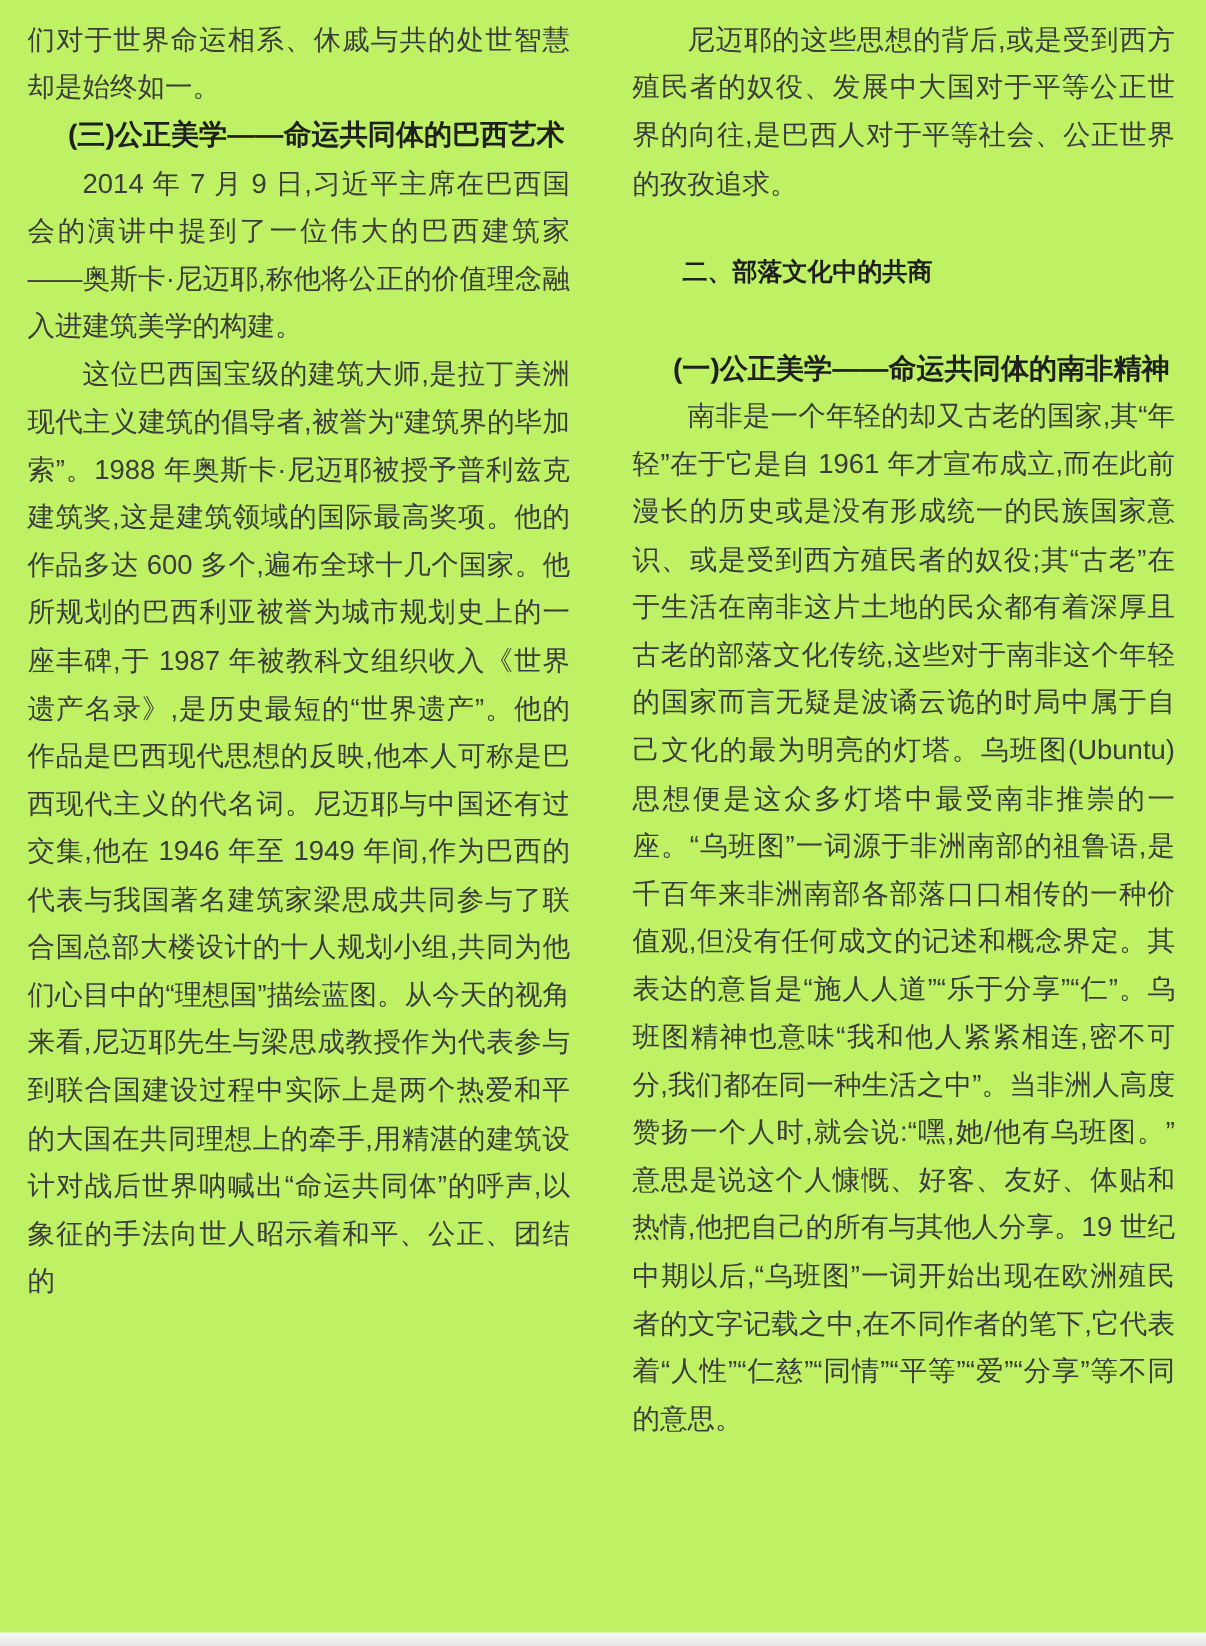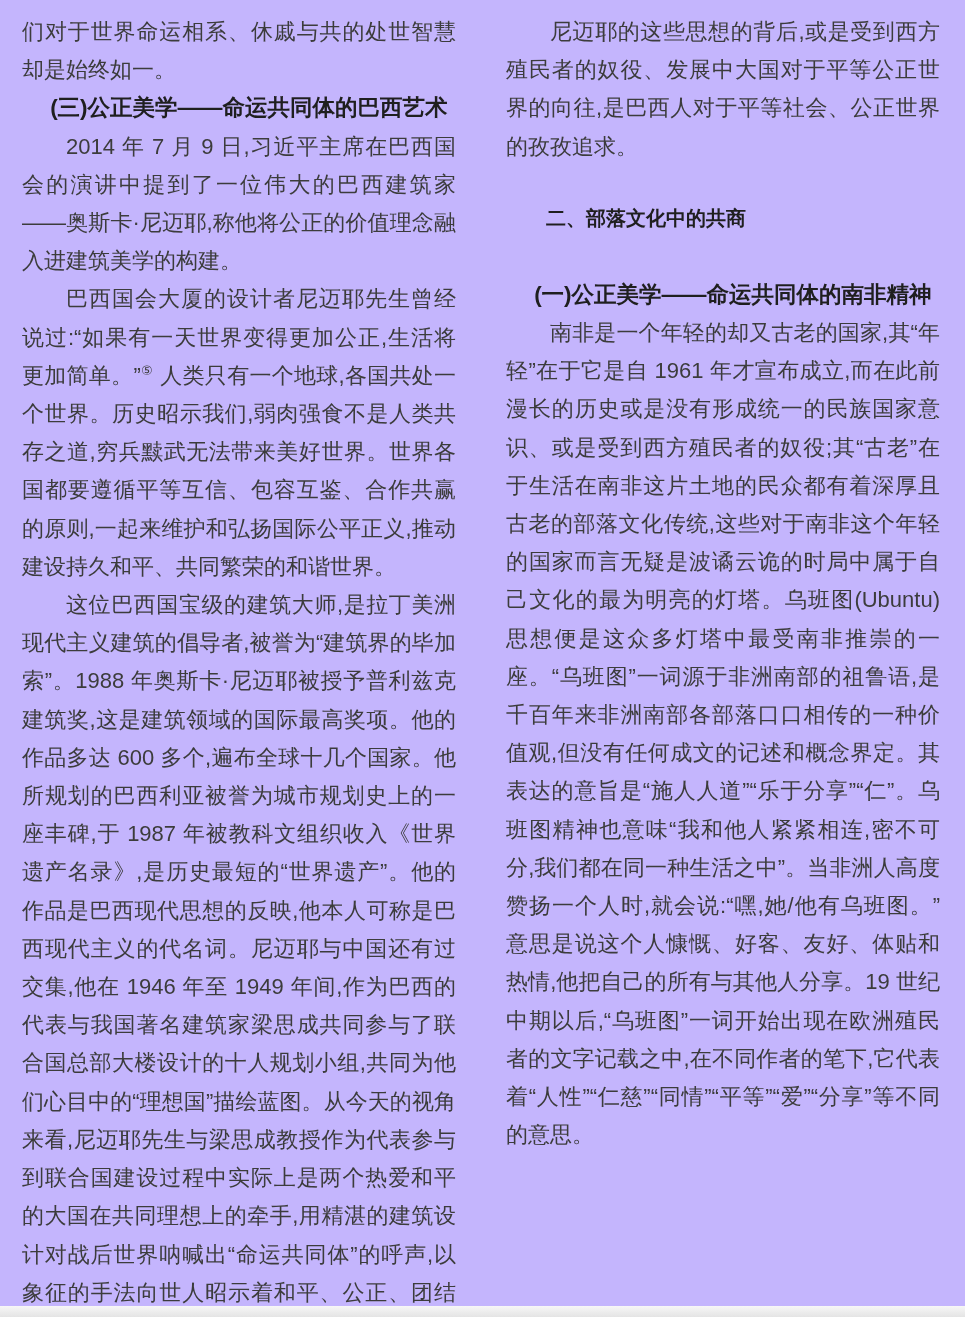--- a/index.html
+++ b/index.html
@@ -5,21 +5,21 @@
   html, body {
     margin: 0;
     padding: 0;
     background: #ffffff;
   }
   .page {
     position: relative;
     width: 965px;
     height: 1317px;
     margin: 0;
-    background: #c4b5fd;
+    background: #bef264;
     overflow: hidden;
     font-family: "Liberation Sans", "DejaVu Sans", sans-serif;
     color: #3c3c3c;
   }
   .columns {
     display: flex;
     padding: 13px 25px 0 22px;
     gap: 50px;
   }
   .column {
@@ -45,20 +45,21 @@
     letter-spacing: 1px;
   }
   .sub-heading {
     margin: 0;
     font-size: 22.5px;
     line-height: 38.2px;
     font-weight: 700;
     color: #1f1f1f;
     text-indent: 1.25em;
     white-space: nowrap;
+    text-align: center;
   }
   .section-heading {
     margin: 30px 0 36px 0;
     padding-left: 40px;
     font-size: 20px;
     line-height: 44px;
     font-weight: 700;
     color: #1f1f1f;
   }
   .page-bottom-edge {
@@ -76,21 +77,20 @@
 <div class="page">
   <div class="columns">
 
     <div class="column">
       <p class="para no-indent">们对于世界命运相系、休戚与共的处世智慧却是始终如一。</p>
 
       <h3 class="sub-heading">(三)公正美学——命运共同体的巴西艺术</h3>
 
       <p class="para">2014 年 7 月 9 日,习近平主席在巴西国会的演讲中提到了一位伟大的巴西建筑家——奥斯卡·尼迈耶,称他将公正的价值理念融入进建筑美学的构建。</p>
 
-      <p class="para"><span>巴西国会大厦的设计者尼迈耶先生曾经说过:“如果有一天世界变得更加公正,生活将更加简单。”</span><sup class="fn-marker">⑤</sup><span> 人类只有一个地球,各国共处一个世界。历史昭示我们,弱肉强食不是人类共存之道,穷兵黩武无法带来美好世界。世界各国都要遵循平等互信、包容互鉴、合作共赢的原则,一起来维护和弘扬国际公平正义,推动建设持久和平、共同繁荣的和谐世界。</span></p>
 
       <p class="para">这位巴西国宝级的建筑大师,是拉丁美洲现代主义建筑的倡导者,被誉为“建筑界的毕加索”。1988 年奥斯卡·尼迈耶被授予普利兹克建筑奖,这是建筑领域的国际最高奖项。他的作品多达 600 多个,遍布全球十几个国家。他所规划的巴西利亚被誉为城市规划史上的一座丰碑,于 1987 年被教科文组织收入《世界遗产名录》,是历史最短的“世界遗产”。他的作品是巴西现代思想的反映,他本人可称是巴西现代主义的代名词。尼迈耶与中国还有过交集,他在 1946 年至 1949 年间,作为巴西的代表与我国著名建筑家梁思成共同参与了联合国总部大楼设计的十人规划小组,共同为他们心目中的“理想国”描绘蓝图。从今天的视角来看,尼迈耶先生与梁思成教授作为代表参与到联合国建设过程中实际上是两个热爱和平的大国在共同理想上的牵手,用精湛的建筑设计对战后世界呐喊出“命运共同体”的呼声,以象征的手法向世人昭示着和平、公正、团结的</p>
     </div>
 
     <div class="column">
 
       <p class="para">尼迈耶的这些思想的背后,或是受到西方殖民者的奴役、发展中大国对于平等公正世界的向往,是巴西人对于平等社会、公正世界的孜孜追求。</p>
 
       <h2 class="section-heading">二、部落文化中的共商</h2>
 

